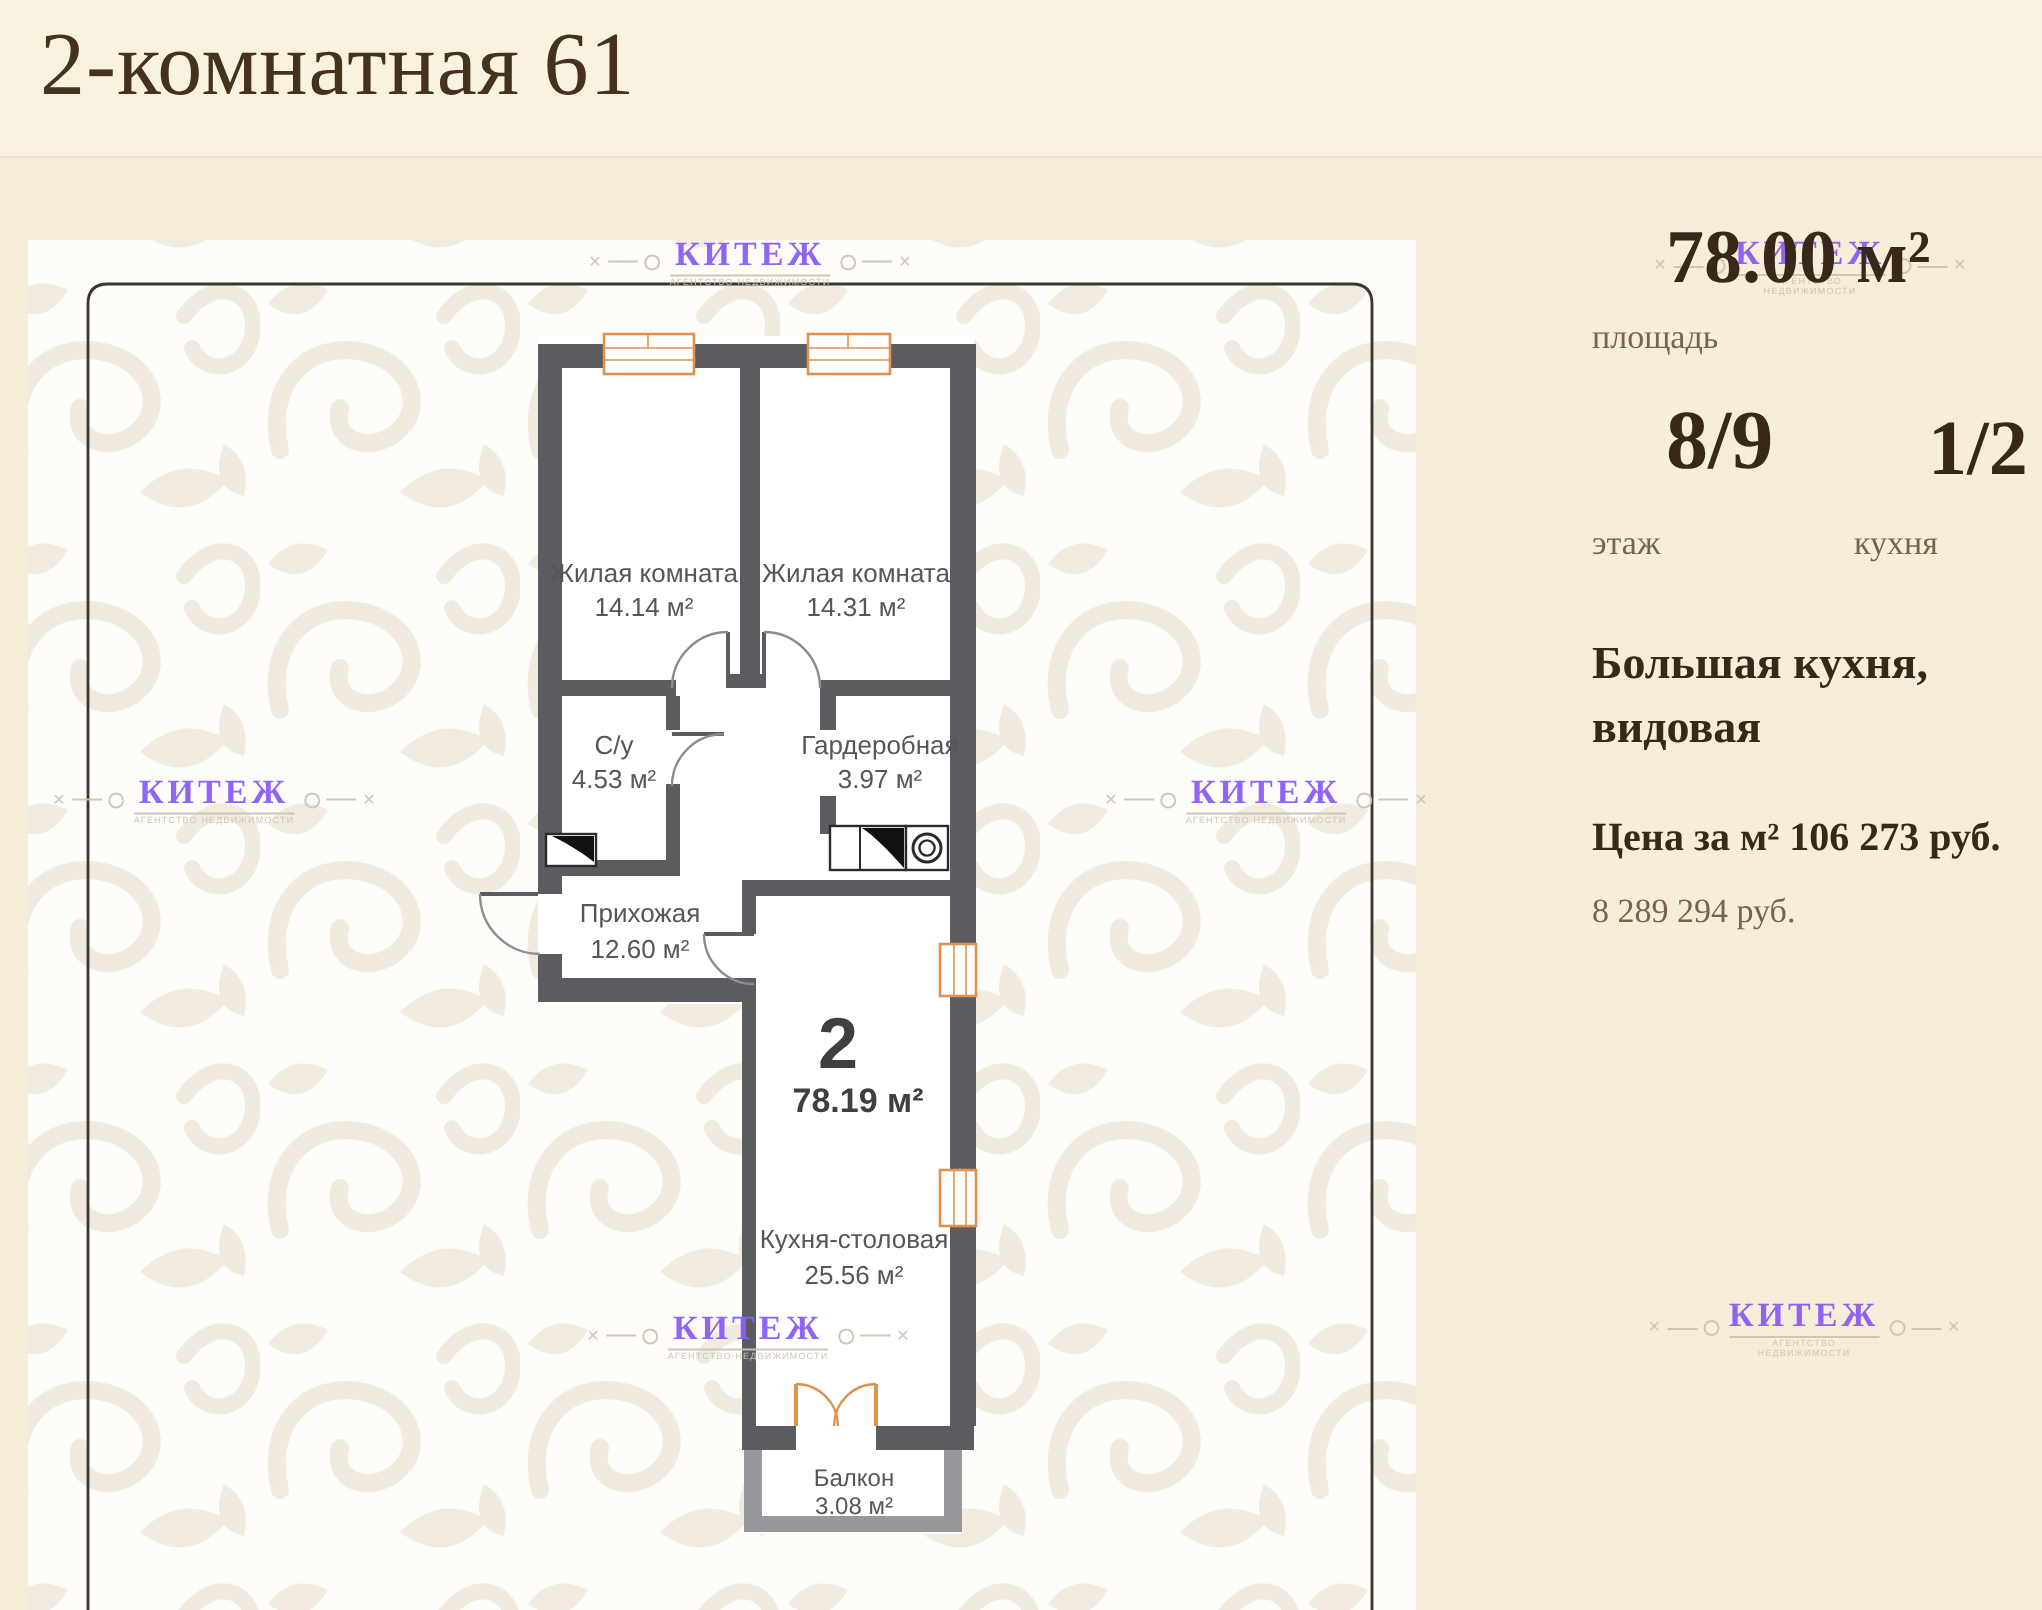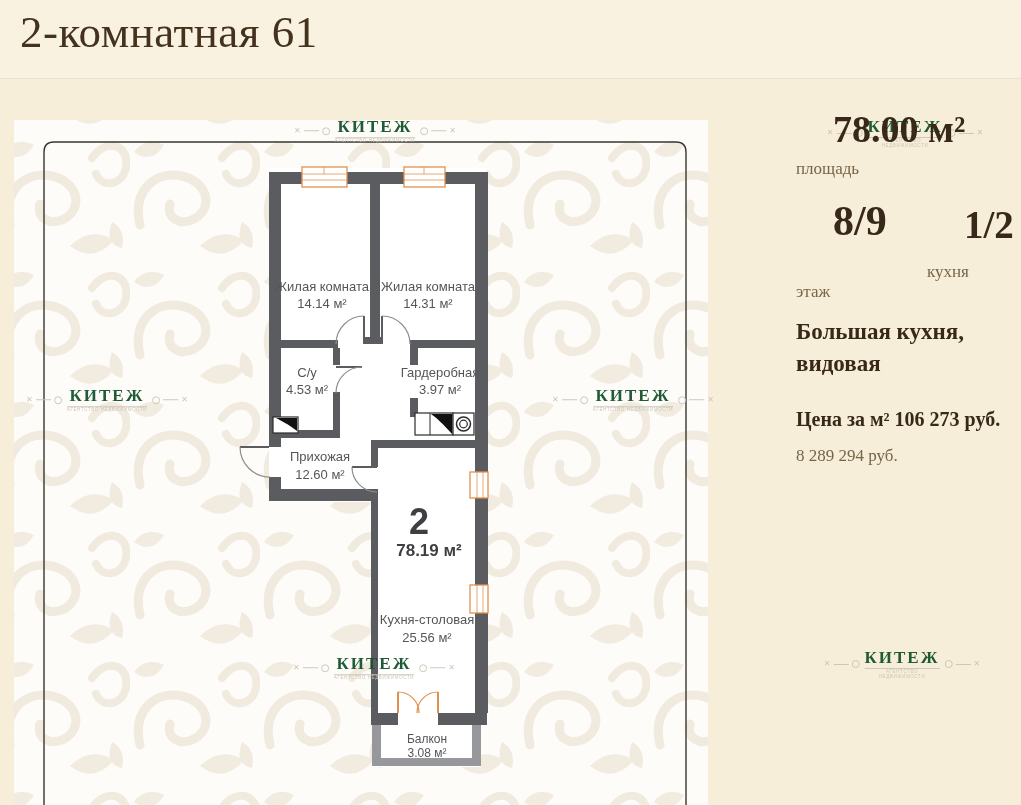--- a/index.html
+++ b/index.html
@@ -23,40 +23,40 @@
     position:absolute;z-index:2;display:flex;align-items:center;gap:5px;
     color:#ccc5b7;transform:translate(-50%,-50%);pointer-events:none;opacity:.95;
   }
   .wm-side{display:flex;align-items:center;gap:3px;}
   .wm-x{font-family:"Liberation Sans",sans-serif;font-size:8px;line-height:1;}
   .wm-line{width:15px;height:1px;background:currentColor;}
   .wm-dot{width:6px;height:6px;border:1px solid currentColor;border-radius:50%;}
   .wm-text{text-align:center;line-height:1;}
   .wm-title{
     font-family:"Liberation Serif",serif;font-size:17px;letter-spacing:2px;
-    font-weight:700;color:#14532d;
+    font-weight:700;color:#8b5cf6;
   }
   .wm-sub{
     margin-top:2px;font-family:"Liberation Sans",sans-serif;font-size:4.5px;
     letter-spacing:.6px;border-top:1px solid currentColor;padding-top:1px;
   }
   
   .details{position:absolute;left:796px;top:0;width:222px;z-index:3;}
   .d-abs{position:absolute;left:0;}
   .big-num{
     font-family:"Liberation Serif",serif;font-weight:700;color:#38281a;line-height:1;margin-left:37px;
   }
   .muted-label{
     font-family:"Liberation Serif",serif;font-size:17px;color:#77654a;line-height:1;text-align:right;
   }
   .area-value{top:110px;font-size:38px;}
   .area-label{top:160px;}
   .floor-value{top:200px;font-size:42px;}
   .building-value{top:205px;left:131px;font-size:39px;}
-  .floor-label{top:263px;margin-top:20px;}
+  .floor-label{top:263px;}
   .building-label{top:263px;left:131px;}
   .feature{
     top:316px;font-family:"Liberation Serif",serif;font-size:23px;font-weight:700;
     color:#38281a;line-height:1.4;width:210px;
   }
   .price-m2{top:408px;font-family:"Liberation Serif",serif;font-size:20px;font-weight:700;color:#38281a;width:230px;}
   .price-total{top:447px;}
 </style>
 </head>
 <body>

